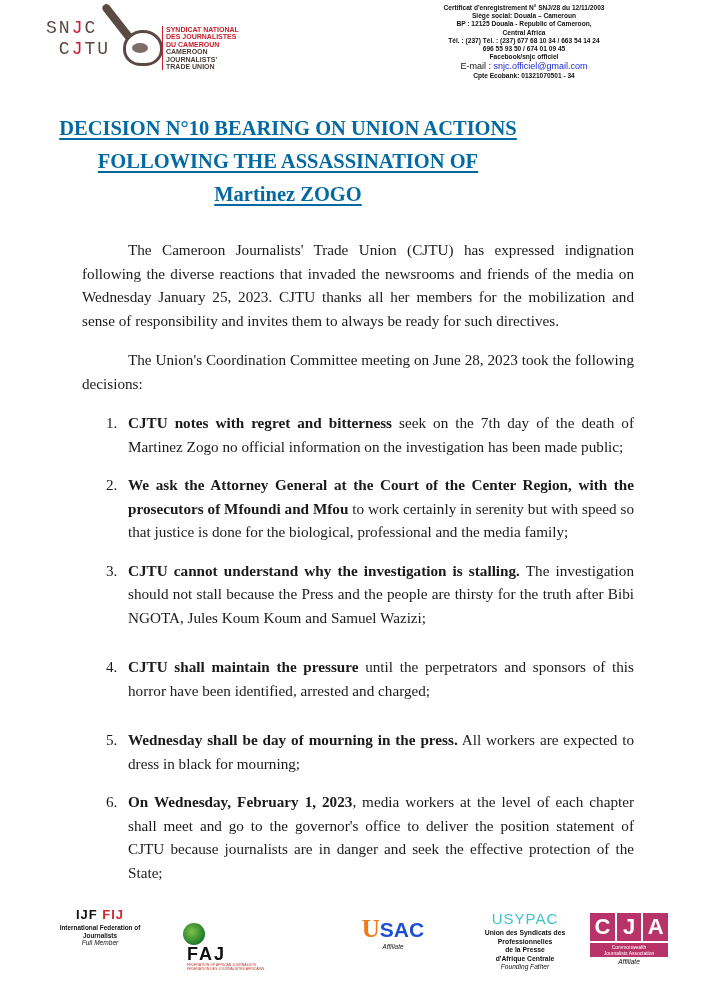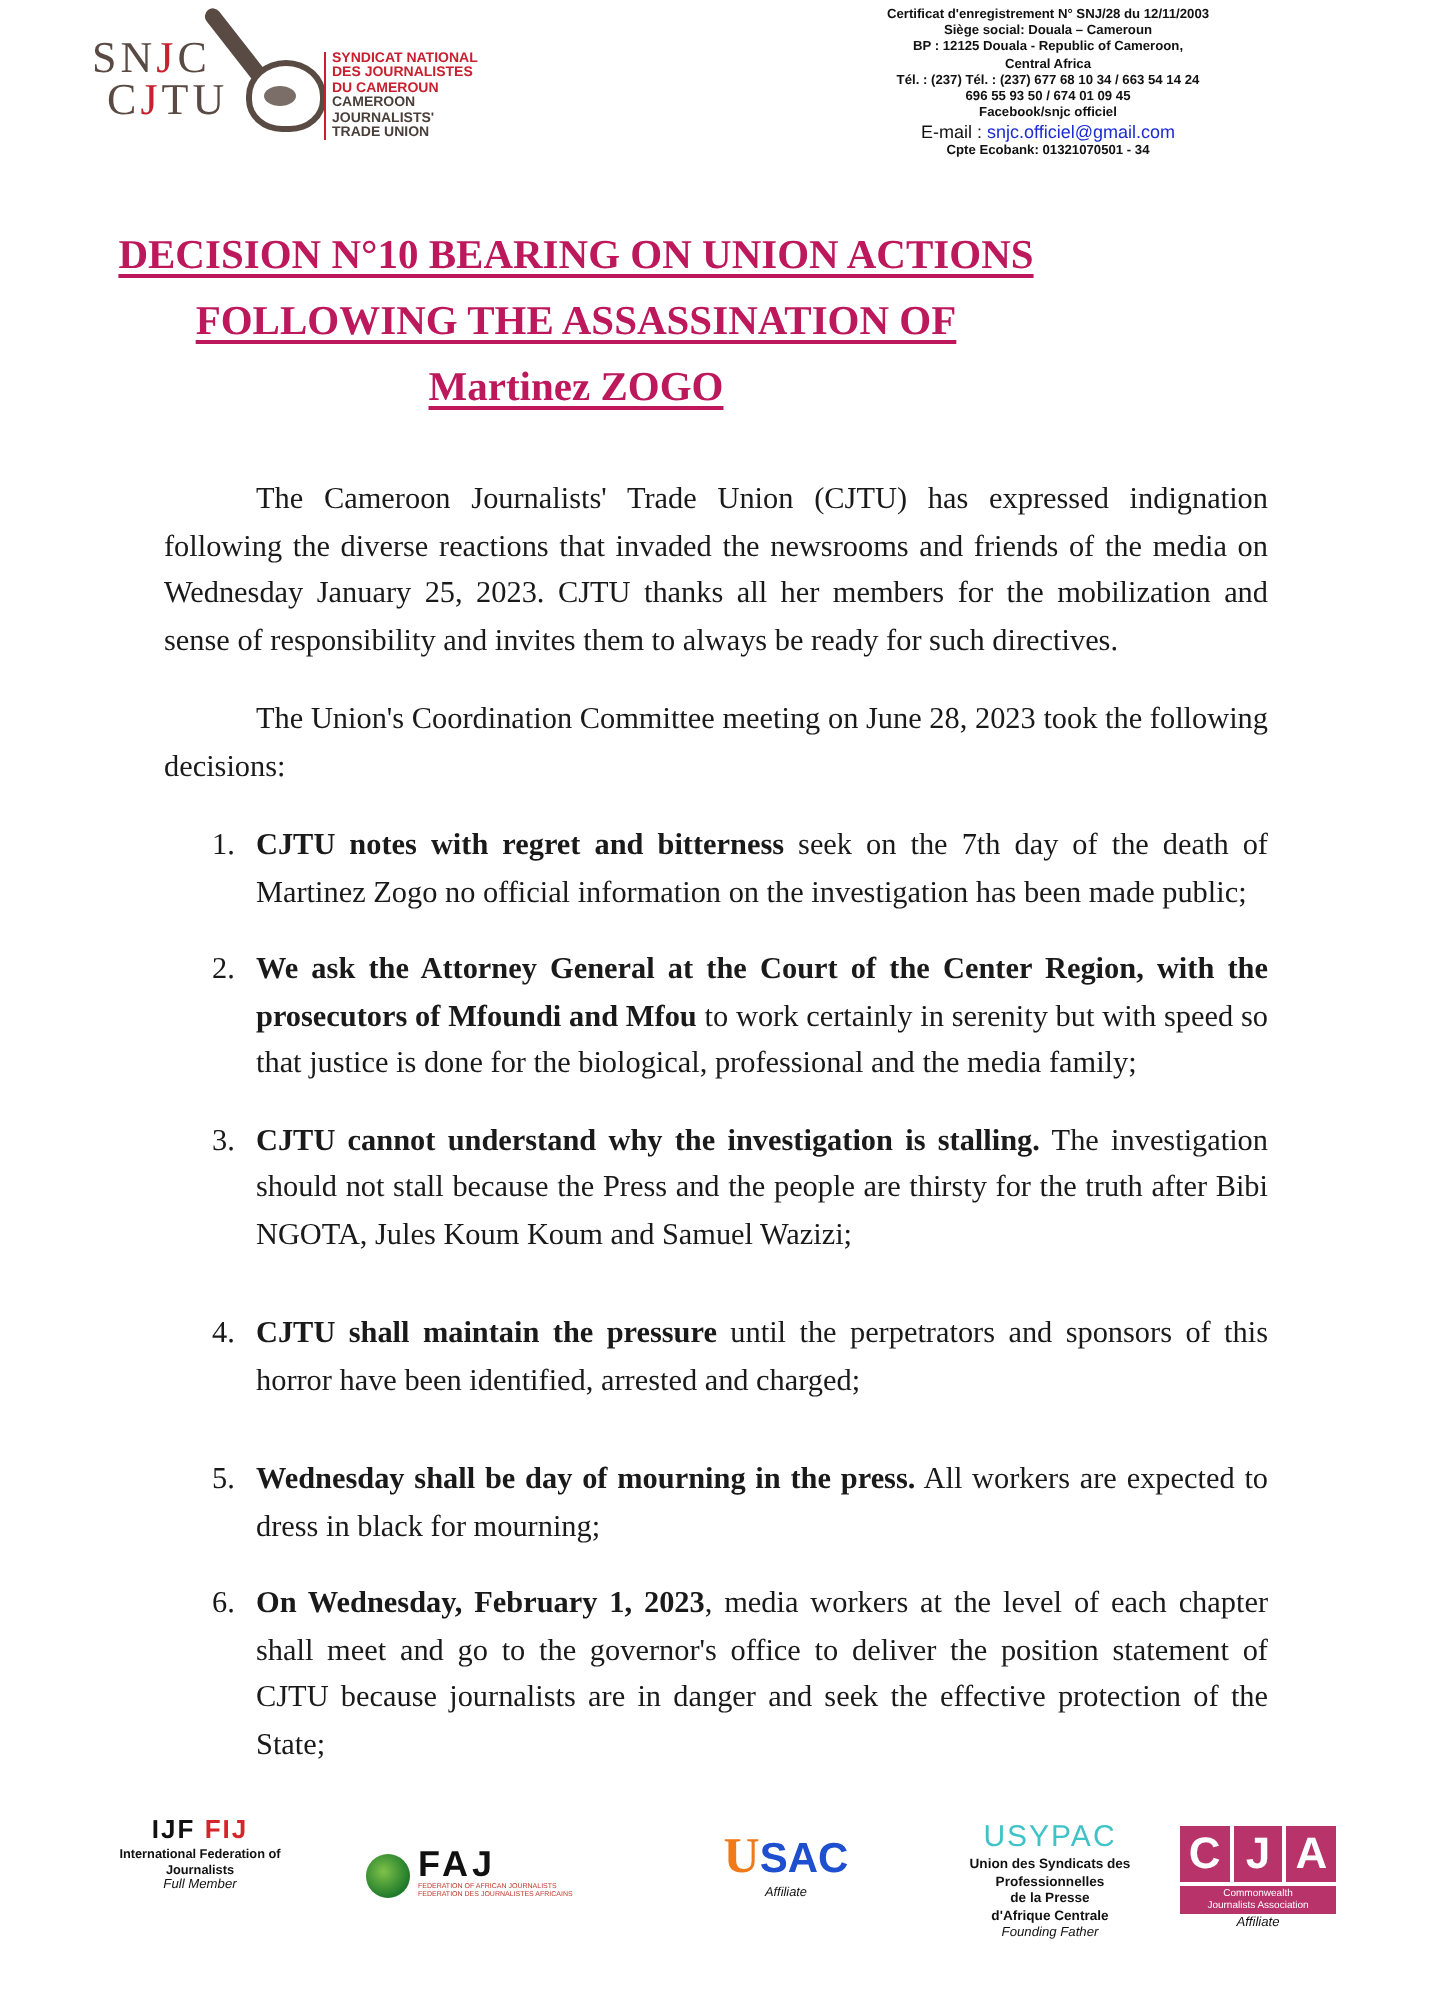--- a/index.html
+++ b/index.html
@@ -1,55 +1,55 @@
 <!DOCTYPE html>
 <html><head>
   <meta charset="utf-8">
   <style>
     html, body { margin: 0; padding: 0; background: #ffffff; }
     body { width: 720px; height: 996px; position: relative; overflow: hidden; font-family: "Liberation Serif", "DejaVu Serif", serif; color: #1a1a1a; }
 
     
     .logo { position: absolute; left: 40px; top: 0px; width: 220px; height: 80px; }
-    .logo-mono { position: absolute; left: 6px; top: 18px; font-family: Liberation Serif, serif; font-size: 22px; line-height: 21px; letter-spacing: 2px; color: #5a4a44; font-weight: normal; }
+    .logo-mono { position: absolute; left: 6px; top: 18px; font-family: Liberation Mono, monospace; font-size: 18px; line-height: 21px; letter-spacing: 2px; color: #5a4a44; font-weight: normal; }
     .logo-mono .j { color: #c8202e; }
     .logo-pot { position: absolute; left: 83px; top: 30px; width: 34px; height: 30px; border: 3px solid #5a4a44; border-radius: 50% 50% 45% 45%; background: #fff; }
     .logo-pot::after { content: ""; position: absolute; left: 6px; top: 10px; width: 16px; height: 10px; border-radius: 50%; background: #5a4a44; opacity: .8; }
     .logo-quill { position: absolute; left: 92px; top: -6px; width: 8px; height: 52px; background: #5a4a44; transform: rotate(-38deg); transform-origin: bottom center; border-radius: 4px 4px 2px 2px; }
     .logo-text { position: absolute; left: 122px; top: 26px; font-family: "Liberation Sans", "DejaVu Sans", sans-serif; font-size: 7px; line-height: 7.4px; font-weight: bold; border-left: 1px solid #c8202e; padding-left: 3px; }
     .logo-text .fr { color: #c8202e; }
     .logo-text .en { color: #4a3f3a; }
 
     
     .contact { position: absolute; right: 76px; top: 4px; width: 240px; text-align: center; font-family: "Liberation Sans", "DejaVu Sans", sans-serif; font-size: 6.6px; line-height: 8.2px; font-weight: bold; color: #111; }
     .contact .email { font-size: 9px; line-height: 11px; font-weight: normal; }
     .contact .email a { color: #1a2bd1; }
 
     
-    .title { position: absolute; left: 0; top: 112px; width: 576px; text-align: center; font-family: "Liberation Serif", "DejaVu Serif", serif; font-weight: bold; font-size: 20.5px; line-height: 33px; color: #be185d; }
+    .title { position: absolute; left: 0; top: 112px; width: 576px; text-align: center; font-family: "Liberation Serif", "DejaVu Serif", serif; font-weight: bold; font-size: 20.5px; line-height: 33px; color: #0369a1; }
     .title span { text-decoration: underline; text-decoration-thickness: 1.5px; text-underline-offset: 3px; }
 
     
     .body { position: absolute; left: 82px; top: 238px; width: 552px; font-size: 15.2px; line-height: 23.5px; text-align: justify; }
     .para { text-indent: 46px; margin: 0; }
     .para + .para { margin-top: 16px; }
     ol.decisions { margin: 16px 0 0 0; padding: 0; list-style: none; }
     ol.decisions li { position: relative; padding-left: 46px; margin-bottom: 15px; }
     ol.decisions li .num { position: absolute; left: 24px; top: 0; }
     ol.decisions li.gap-lg { margin-bottom: 26px; }
     b { font-weight: bold; }
 
     
     .footer { position: absolute; left: 0; top: 903px; width: 600px; height: 80px; font-family: "Liberation Sans", "DejaVu Sans", sans-serif; }
     .ifj { position: absolute; left: 58px; top: 5px; width: 84px; text-align: center; }
     .ifj-mark { font-weight: bold; font-size: 13px; line-height: 14px; color: #111; letter-spacing: 1px; }
     .ifj-mark .r { color: #d5242b; }
     .ifj-name { font-size: 6.4px; line-height: 7.6px; font-weight: bold; color: #111; margin-top: 2px; }
     .ifj-sub { font-size: 6.6px; line-height: 8px; font-style: italic; color: #111; }
-    .faj { position: absolute; left: 183px; top: 20px; display: flex; align-items: flex-end; }
+    .faj { position: absolute; left: 183px; top: 20px; display: flex; align-items: flex-start; flex-direction: column; }
     .faj-globe { width: 22px; height: 22px; border-radius: 50%; background: radial-gradient(circle at 40% 40%, #7fc24a, #1e7a2a 70%); }
     .faj-txt { margin-left: 4px; }
     .faj-word { font-weight: bold; font-size: 18px; line-height: 18px; letter-spacing: 2px; color: #111; }
     .faj-small { font-size: 3.5px; line-height: 4px; color: #c0392b; }
     .usac { position: absolute; left: 349px; top: 15px; width: 88px; text-align: center; }
     .usac-word { font-weight: bold; font-size: 21px; line-height: 22px; color: #1e4fcf; letter-spacing: 0px; }
     .usac-word .u { color: #f07a1a; font-family: "Liberation Serif", "DejaVu Serif", serif; font-size: 25px; }
     .usac-sub { font-size: 6.4px; font-style: italic; color: #111; margin-top: 2px; }
     .usypac { position: absolute; left: 470px; top: 8px; width: 110px; text-align: center; }
     .usypac-word { font-weight: normal; font-size: 15px; line-height: 16px; color: #3dc3c8; letter-spacing: 1px; }

